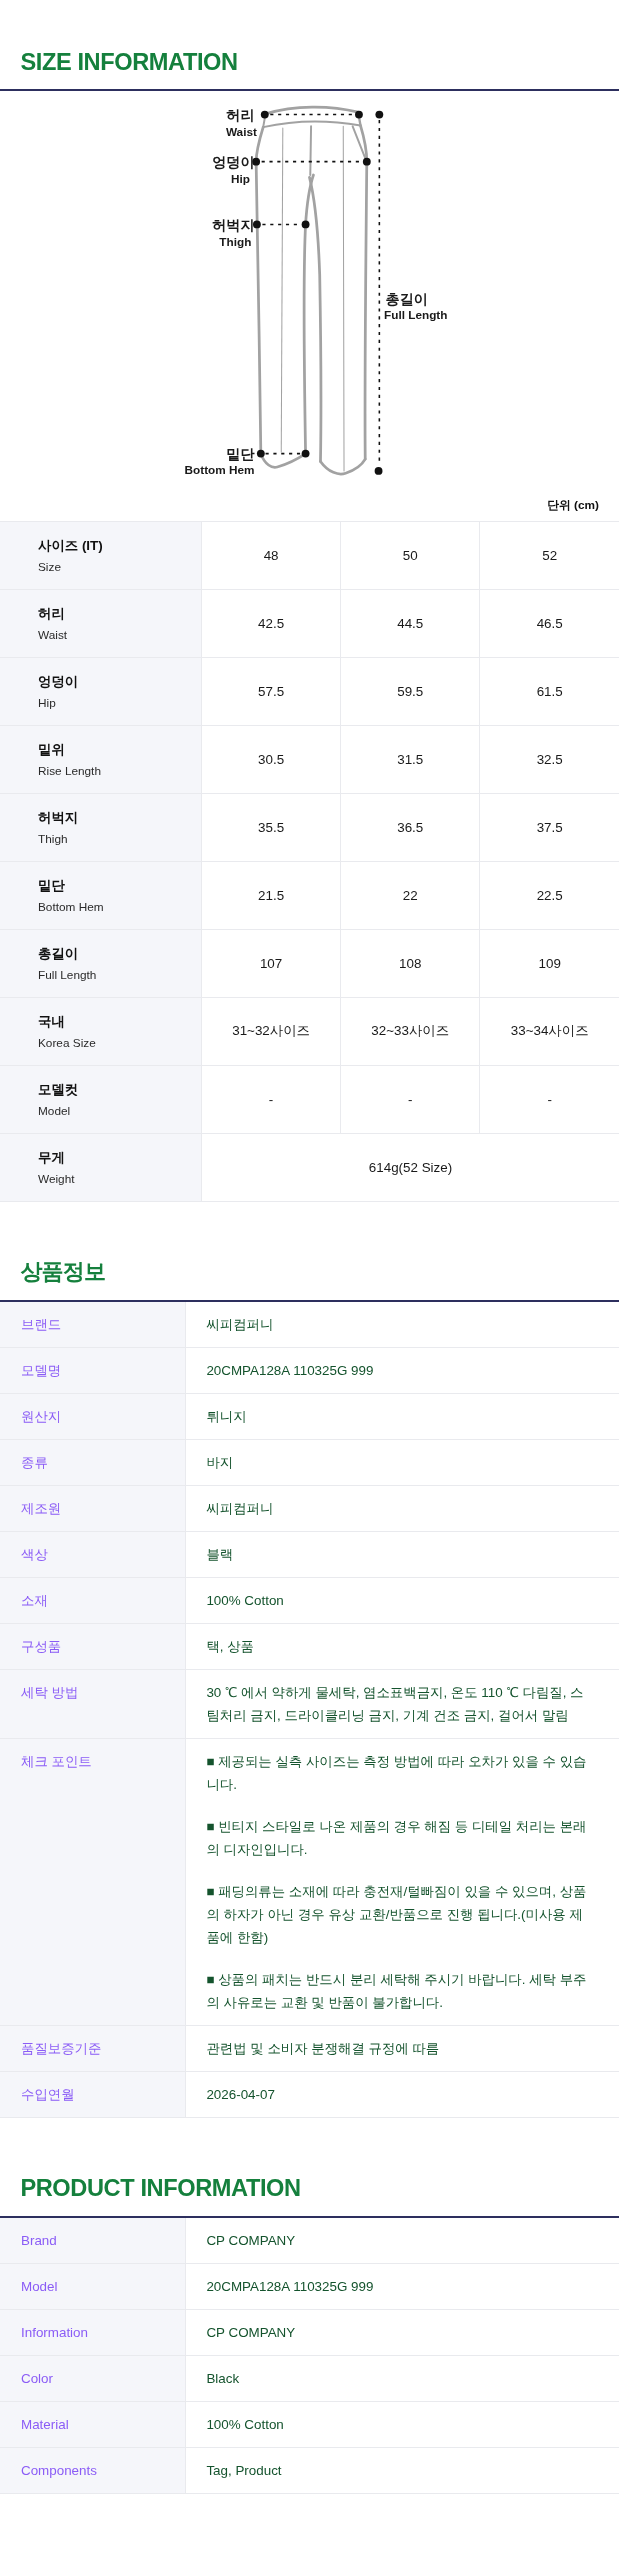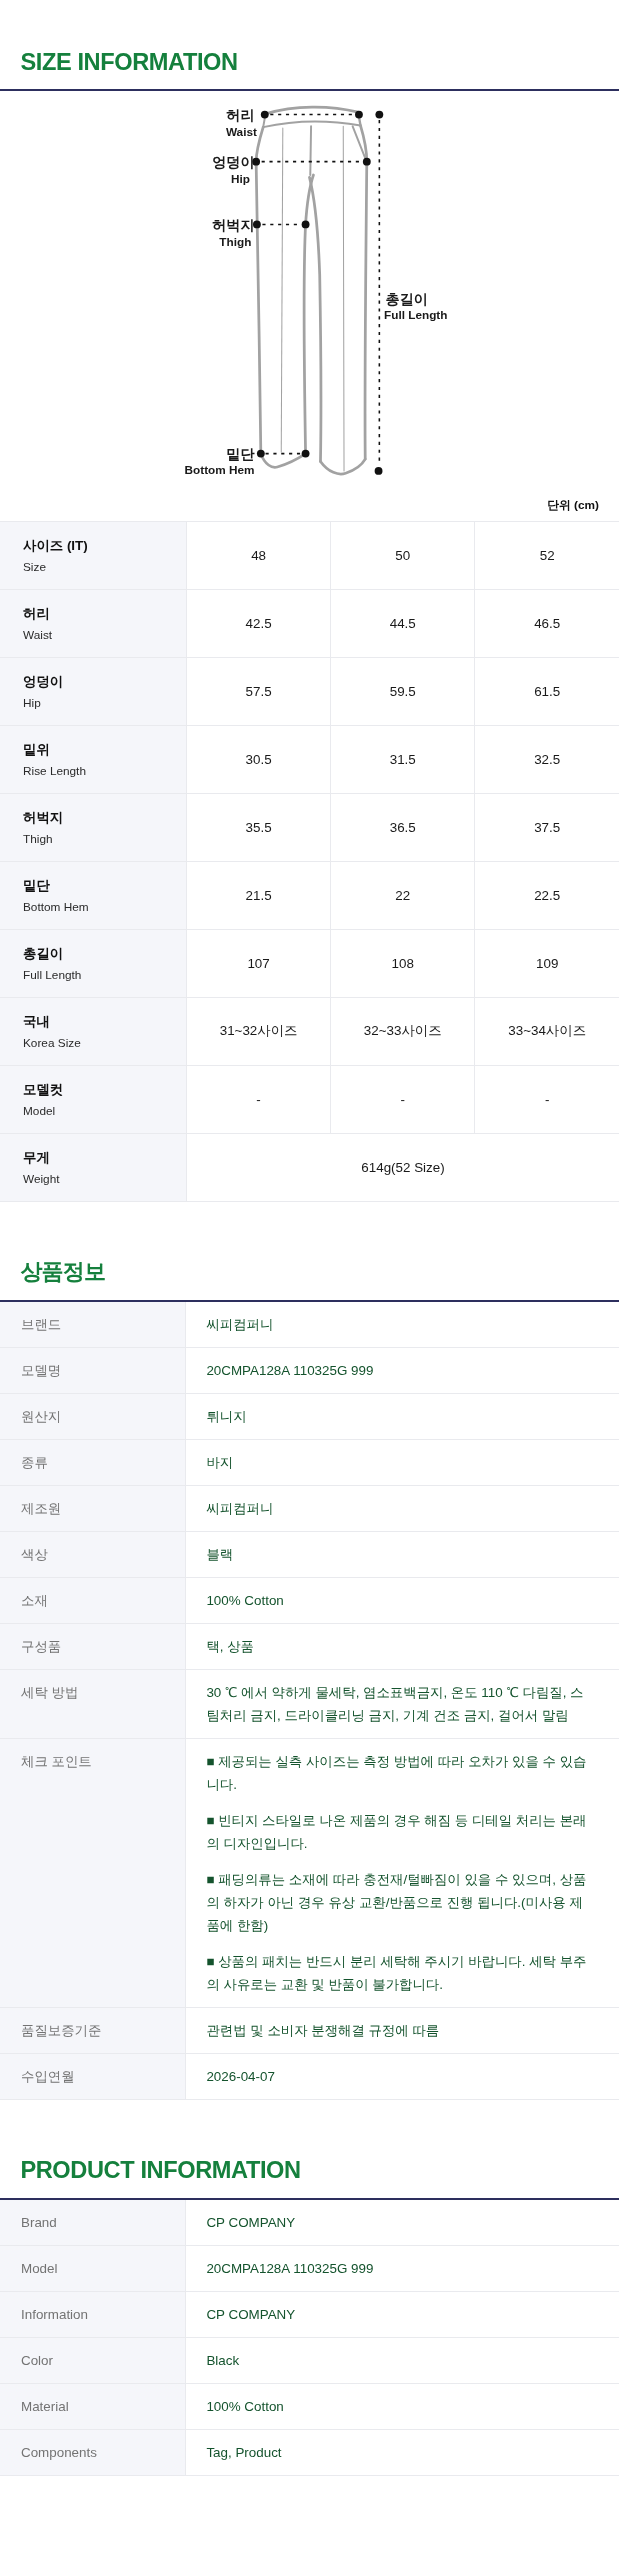--- a/index.html
+++ b/index.html
@@ -23,38 +23,38 @@
   table{width:100%;border-collapse:collapse;table-layout:fixed;}
   
   .size-table{font-size:13.4px;}
   .size-table tr{height:68px;}
   .size-table th,.size-table td{
     border-top:0.8px solid #e9eaee;border-bottom:0.8px solid #e9eaee;
     vertical-align:middle;
   }
   .size-table th{
     width:162px;background:#f5f6fa;border-right:0.8px solid #e9eaee;
-    text-align:left;padding-left:23px;font-weight:400;
+    text-align:left;padding-left:38px;font-weight:400;
   }
   .size-table td{text-align:center;border-right:0.8px solid #e9eaee;color:#1a1a1a;}
   .size-table td:last-child{border-right:none;}
   .lbl-kr{font-weight:700;font-size:13.4px;color:#111;}
   .lbl-en{font-weight:400;font-size:11.8px;color:#2a2a2a;margin-top:5.5px;}
   .size-num{color:#75787c;font-weight:400;}
   
   .info-table{font-size:13.4px;}
   .info-table th,.info-table td{
     border-bottom:0.8px solid #e9eaee;vertical-align:top;line-height:23px;
   }
   .info-table th{
     width:164px;background:#f5f6fa;border-right:0.8px solid #e9eaee;
-    text-align:left;font-weight:400;padding:11px 0 11px 21px;color:#737373;
+    text-align:left;font-weight:400;padding:11px 0 11px 21px;color:#8b5cf6;
   }
   .info-table td{padding:11px 23.6px 11px 20.4px;color:#14532d;}
-  .cp-line+.cp-line{margin-top:13px;}
+  .cp-line+.cp-line{margin-top:19px;}
   .gap1{height:55px;}
   .gap2{height:57px;}
 </style>
 </head>
 <body>
 
 <div class="page">
 
   <h1 class="sec-title">SIZE INFORMATION</h1>
   <div class="rule"></div>

